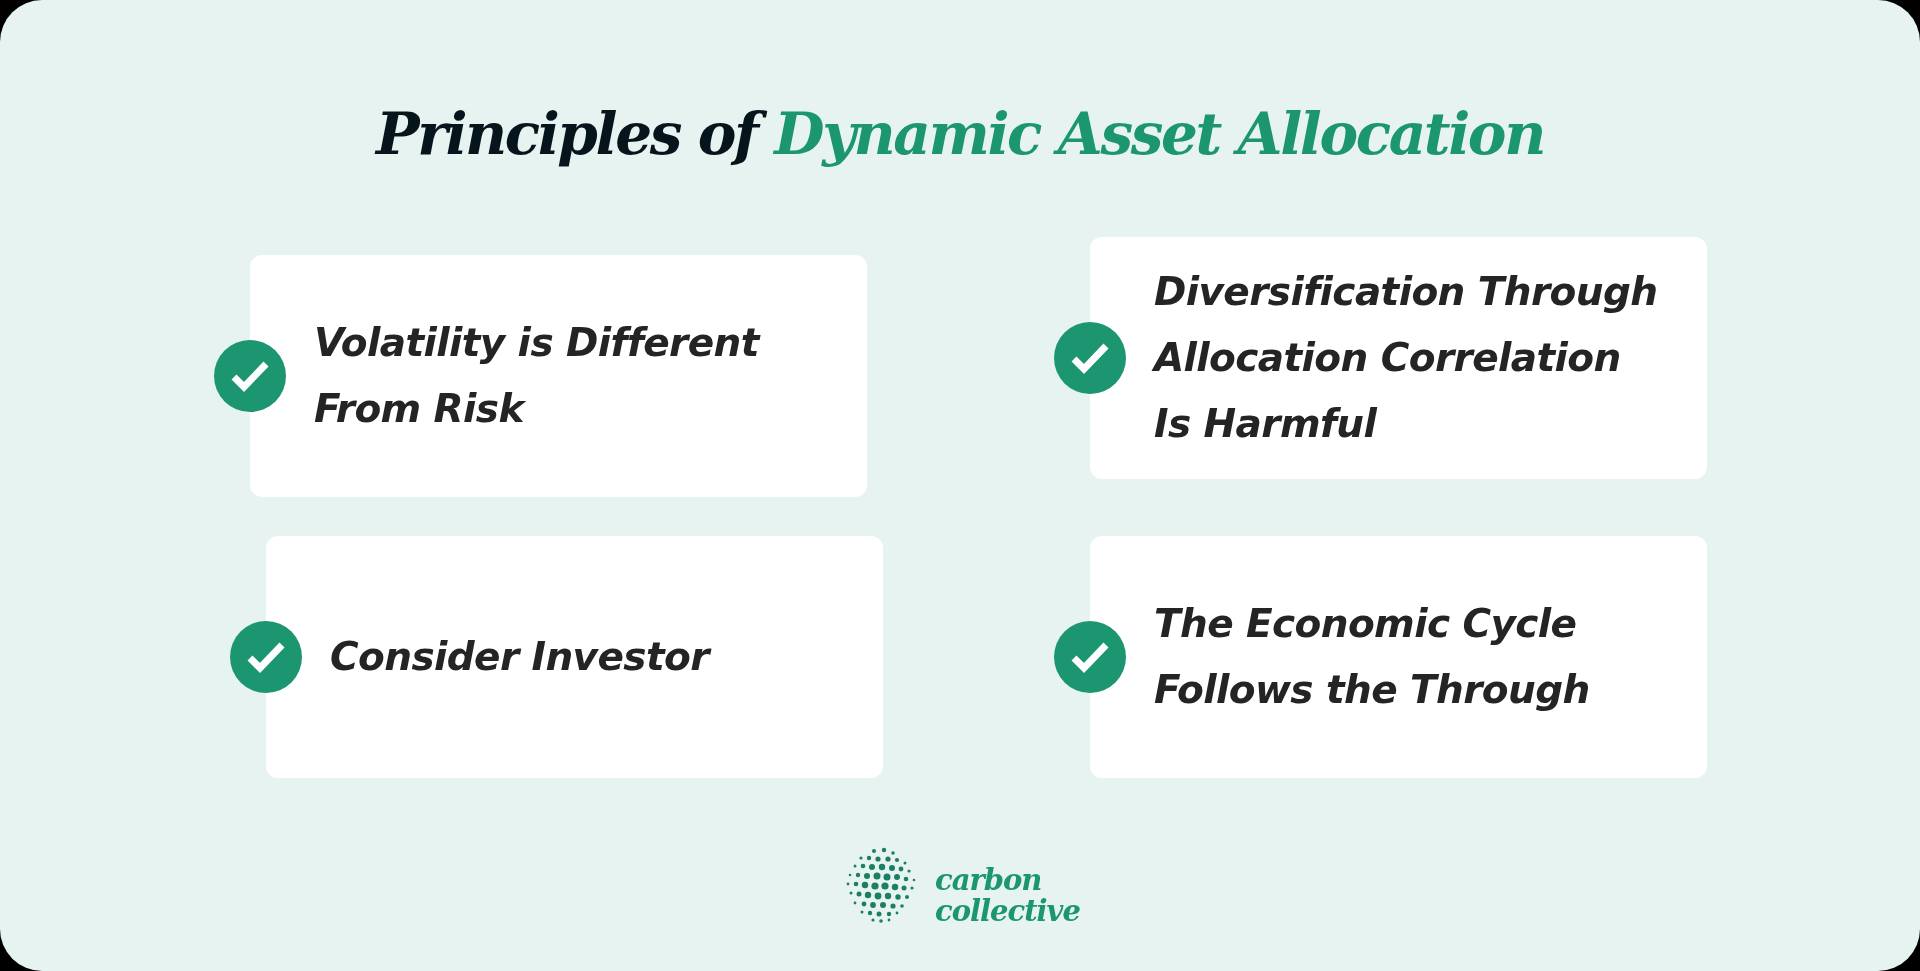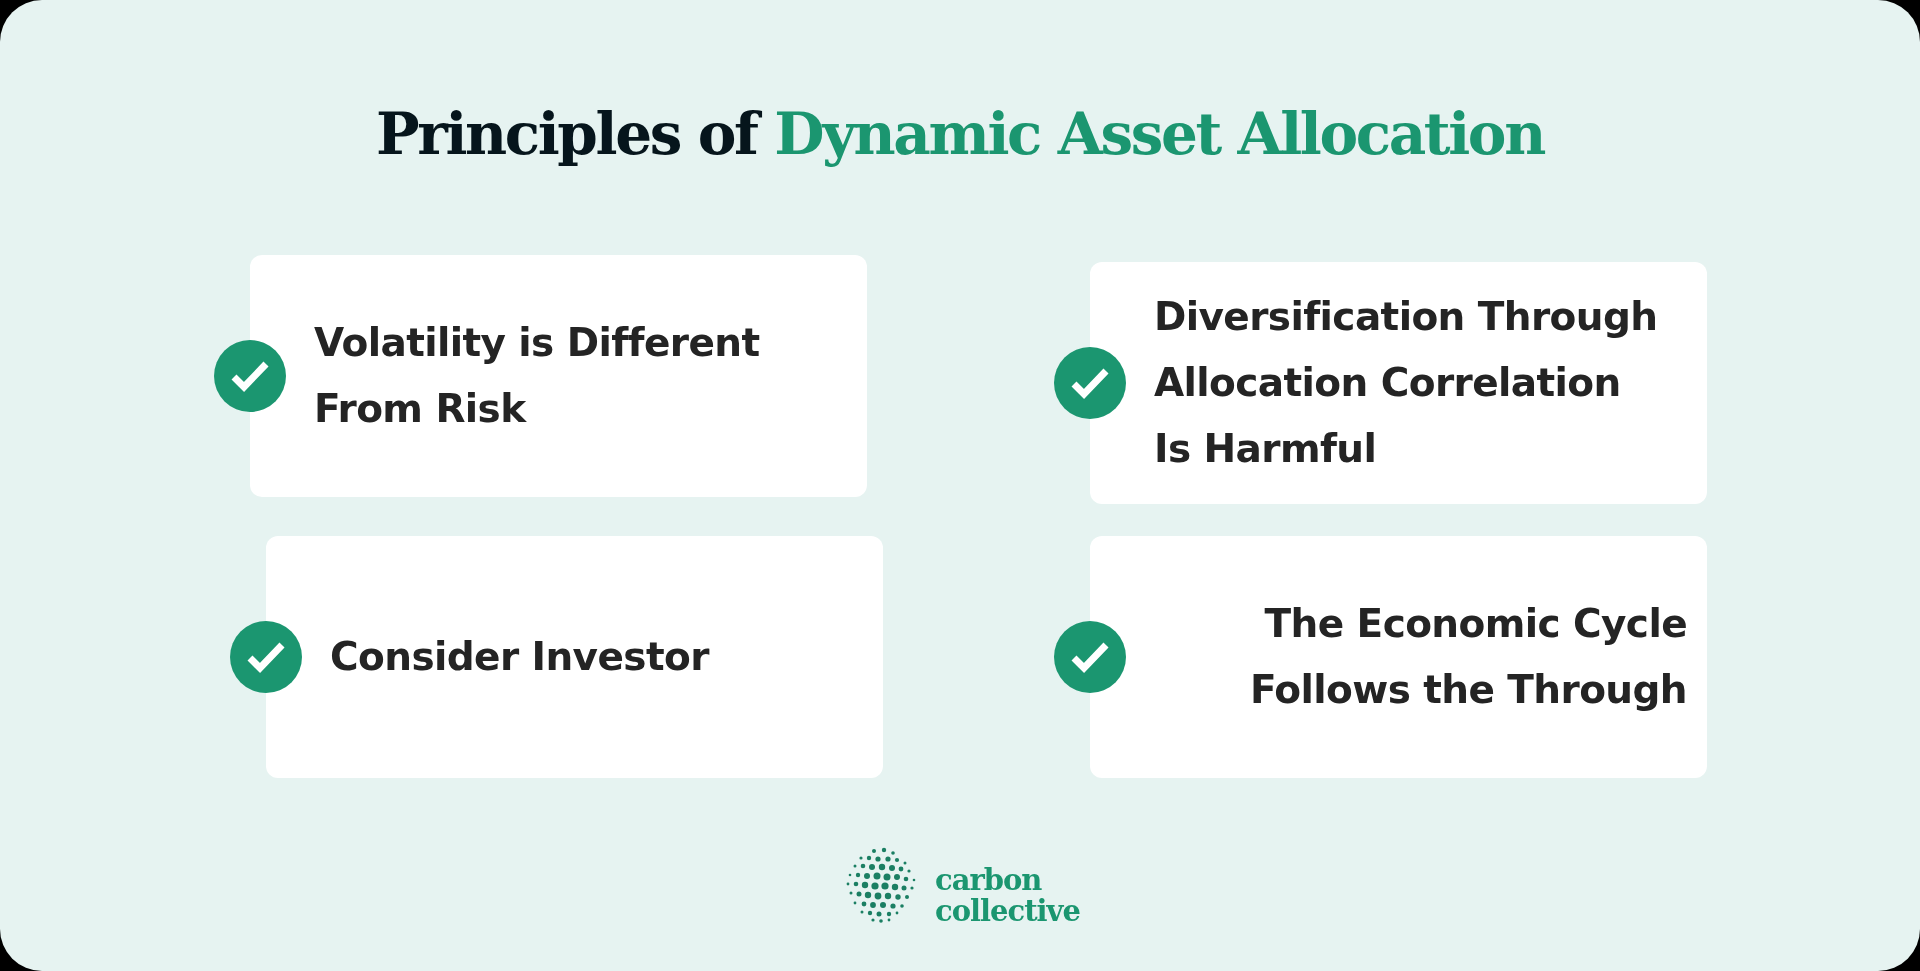--- a/index.html
+++ b/index.html
@@ -11,20 +11,21 @@
     overflow: hidden;
   }
   .canvas {
     position: absolute;
     left: 0; top: 0;
     width: 1920px;
     height: 971px;
     background: #e6f3f1;
     border-radius: 42px;
     overflow: hidden;
+    font-style: italic;
   }
   .title {
     position: absolute;
     left: 0;
     top: 96px;
     width: 1920px;
     text-align: center;
     font-family: "DejaVu Serif", "Liberation Serif", serif;
     font-weight: bold;
     font-size: 58px;
@@ -106,21 +107,21 @@
       <svg width="40" height="32" viewBox="0 0 40 32">
           <path d="M4 17 L14 27 L36 4" fill="none" stroke="#ffffff" stroke-width="7" stroke-linecap="butt" stroke-linejoin="miter"></path>
         </svg>
     </div>
     <div class="label">
       <span>Volatility is Different</span>
       <span>From Risk</span>
     </div>
   </div>
 
-  <div class="card" style="left:1090px; top:262px;">
+  <div class="card" style="left:1090px; top:237px;">
     <div class="check">
       <svg width="40" height="32" viewBox="0 0 40 32">
           <path d="M4 17 L14 27 L36 4" fill="none" stroke="#ffffff" stroke-width="7"></path>
         </svg>
     </div>
     <div class="label">
       <span>Diversification Through</span>
       <span>Allocation Correlation</span>
       <span>Is Harmful</span>
     </div>
@@ -130,21 +131,21 @@
     <div class="check">
       <svg width="40" height="32" viewBox="0 0 40 32">
           <path d="M4 17 L14 27 L36 4" fill="none" stroke="#ffffff" stroke-width="7"></path>
         </svg>
     </div>
     <div class="label">
       <span>Consider Investor</span>
     </div>
   </div>
 
-  <div class="card" style="left:1090px; top:536px;text-align:right;">
+  <div class="card" style="left:1090px; top:536px;">
     <div class="check">
       <svg width="40" height="32" viewBox="0 0 40 32">
           <path d="M4 17 L14 27 L36 4" fill="none" stroke="#ffffff" stroke-width="7"></path>
         </svg>
     </div>
     <div class="label">
       <span>The Economic Cycle</span>
       <span>Follows the Through</span>
     </div>
   </div>

